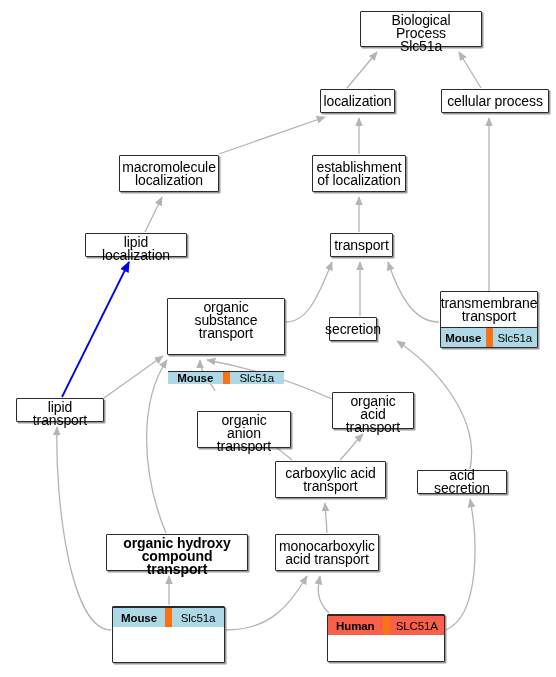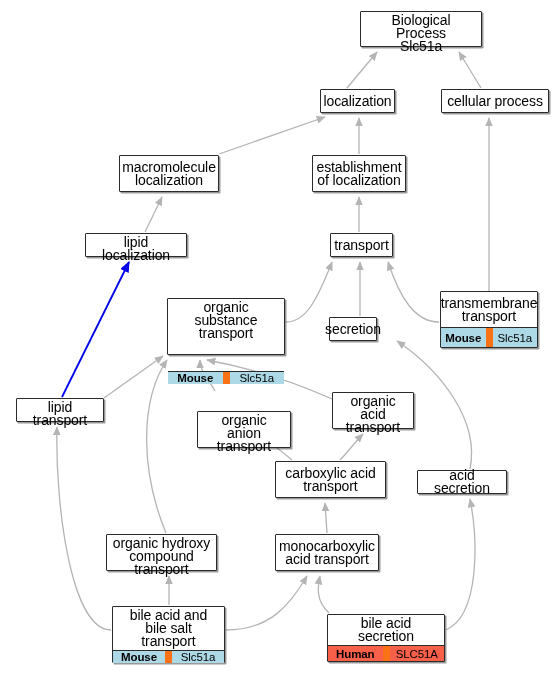--- a/index.html
+++ b/index.html
@@ -165,38 +165,35 @@
         <div class="node-label">organic acid
 transport</div>
       </div>
       <div class="node" style="left: 275px; top: 461px; width: 111px; height: 37px;">
         <div class="node-label">carboxylic acid
 transport</div>
       </div>
       <div class="node" style="left: 417px; top: 470px; width: 90px; height: 24px; justify-content: center;">
         <div class="node-label">acid secretion</div>
       </div>
-      <div class="node" style="left: 106px; top: 534px; width: 111px; height: 37px;">
+      <div class="node" style="left: 106px; top: 534px; width: 142px; height: 37px; font-weight: bold;">
         <div class="node-label">organic hydroxy
 compound transport</div>
       </div>
       <div class="node" style="left: 275px; top: 534px; width: 104px; height: 37px;">
         <div class="node-label">monocarboxylic
 acid transport</div>
       </div>
       <div class="node" style="left: 112px; top: 606px; width: 113px; height: 57px;">
-        <div class="node-label">bile acid and
-bile salt transport</div>
         <div class="node-anno">
           <div class="anno-cell left anno-mouse">Mouse</div>
           <div class="anno-cell anno-mouse">Slc51a</div>
         </div>
       </div>
       <div class="node" style="left: 327px; top: 614px; width: 118px; height: 48px;">
-        <div class="node-label">bile acid secretion</div>
         <div class="node-anno">
           <div class="anno-cell left anno-human">Human</div>
           <div class="anno-cell anno-human">SLC51A</div>
         </div>
       </div>
     </div>
 
 </div>
 
 </body></html>

